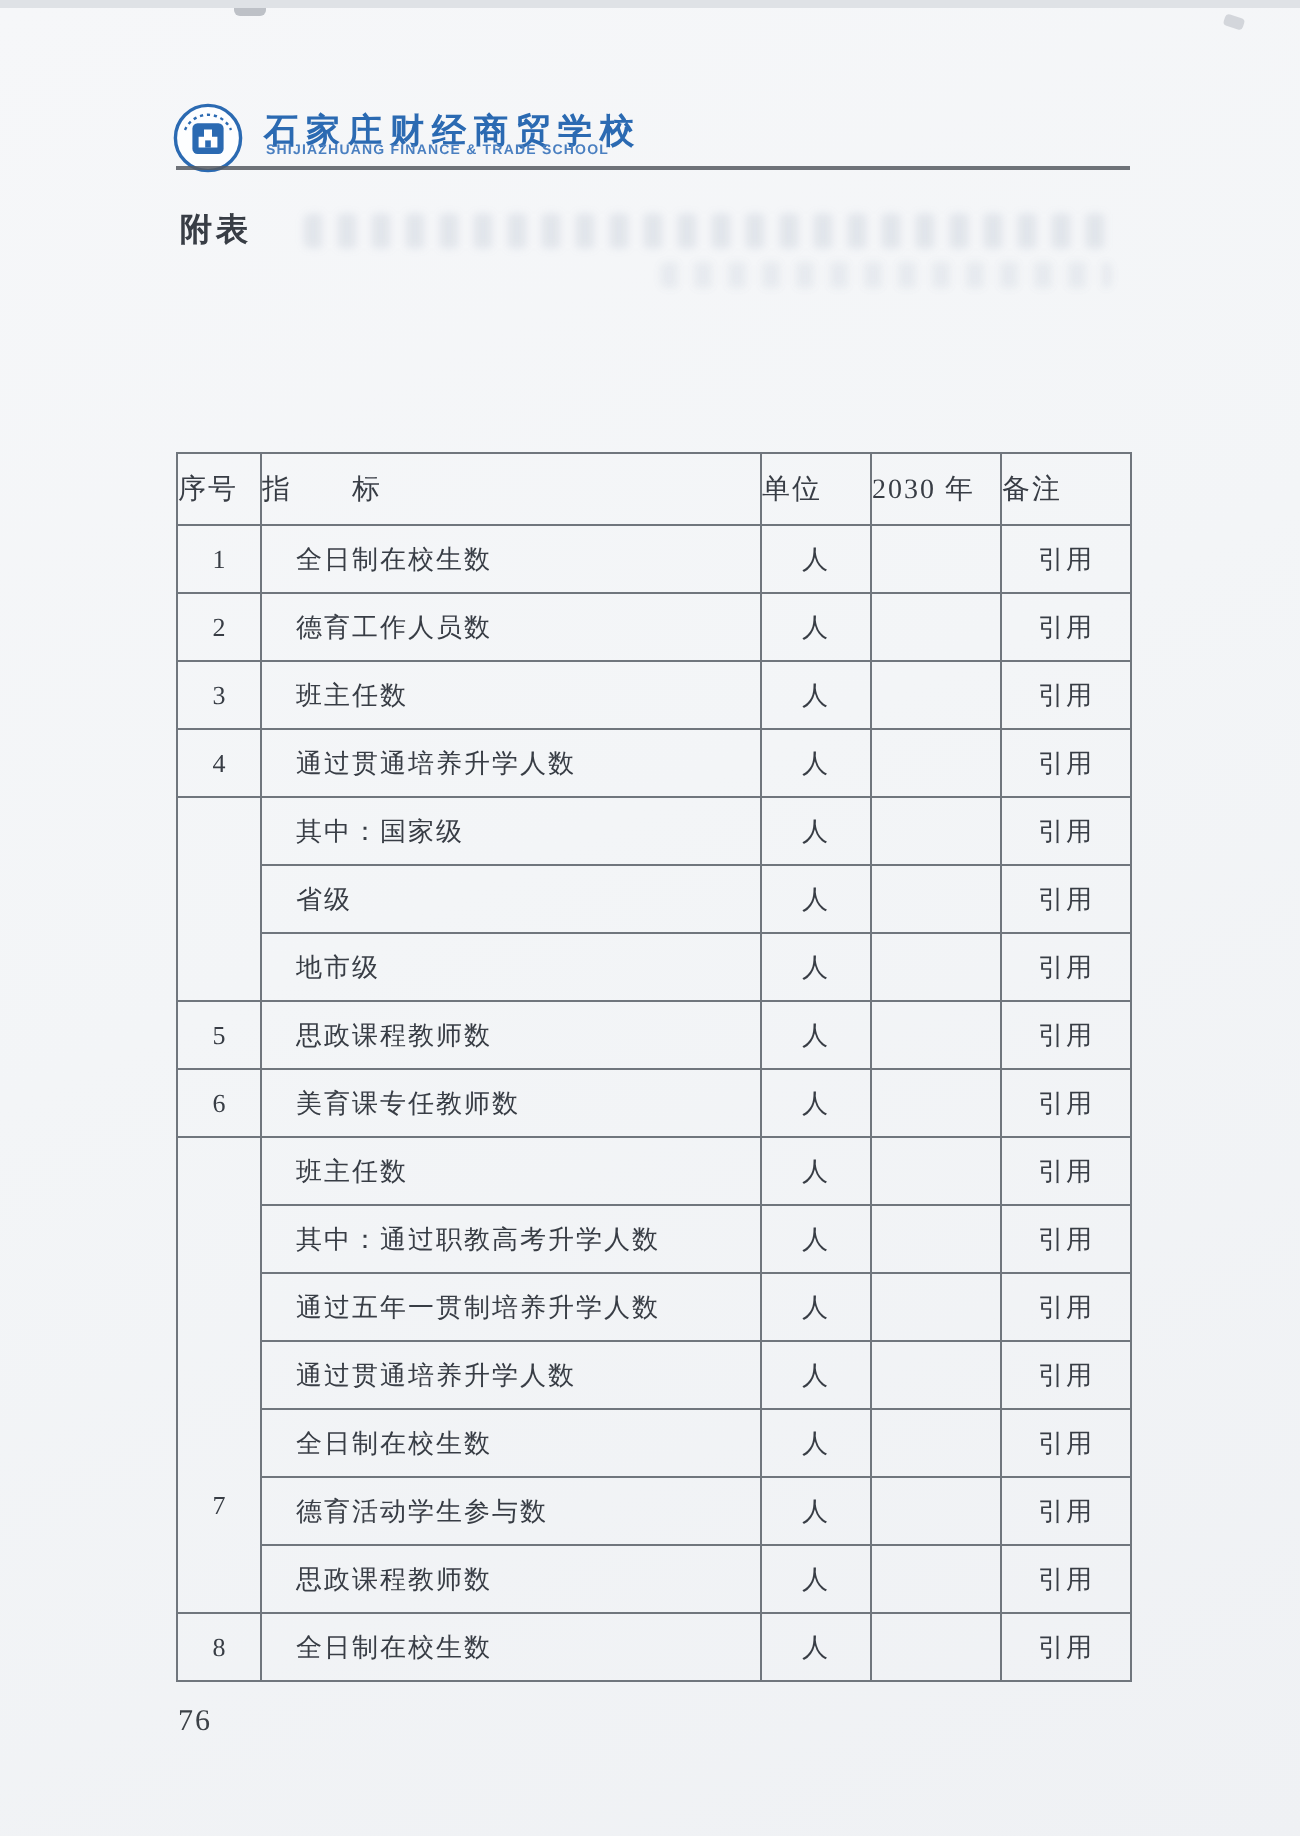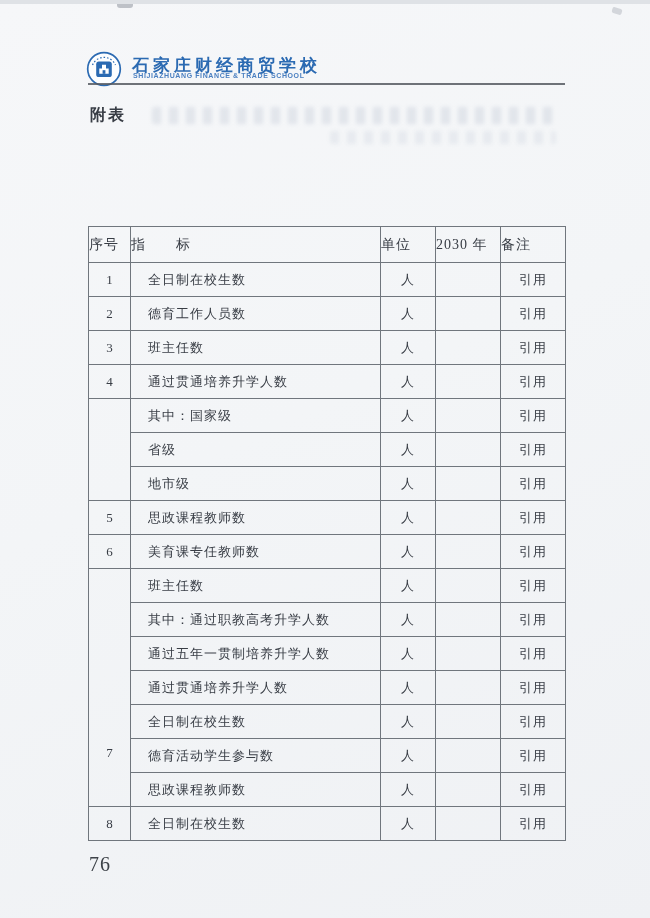--- a/index.html
+++ b/index.html
@@ -64,21 +64,21 @@
   }
   .qtable thead tr{height:36px;}
   .qtable tbody tr{height:34px;}
   .qtable th{font-weight:normal;font-size:14px;text-align:left;letter-spacing:1px;}
   td.c-no{text-align:center;}
   td.c-no.low{vertical-align:bottom;padding-bottom:45px;}
   td.c-ind{text-align:left;padding-left:17px;letter-spacing:1px;}
   td.c-unit,td.c-year,td.c-note{text-align:center;letter-spacing:1px;}
   .pageno{
     position:absolute;left:89px;top:849px;
-    font-size:20px;color:#3d4248;letter-spacing:1px;
+    font-size:15px;color:#3d4248;letter-spacing:1px;
   }
 </style>
 </head>
 <body>
 
 <div class="page">
 
   <div class="speck1"></div>
   <div class="speck2"></div>
   <div class="bleed b1"></div>

